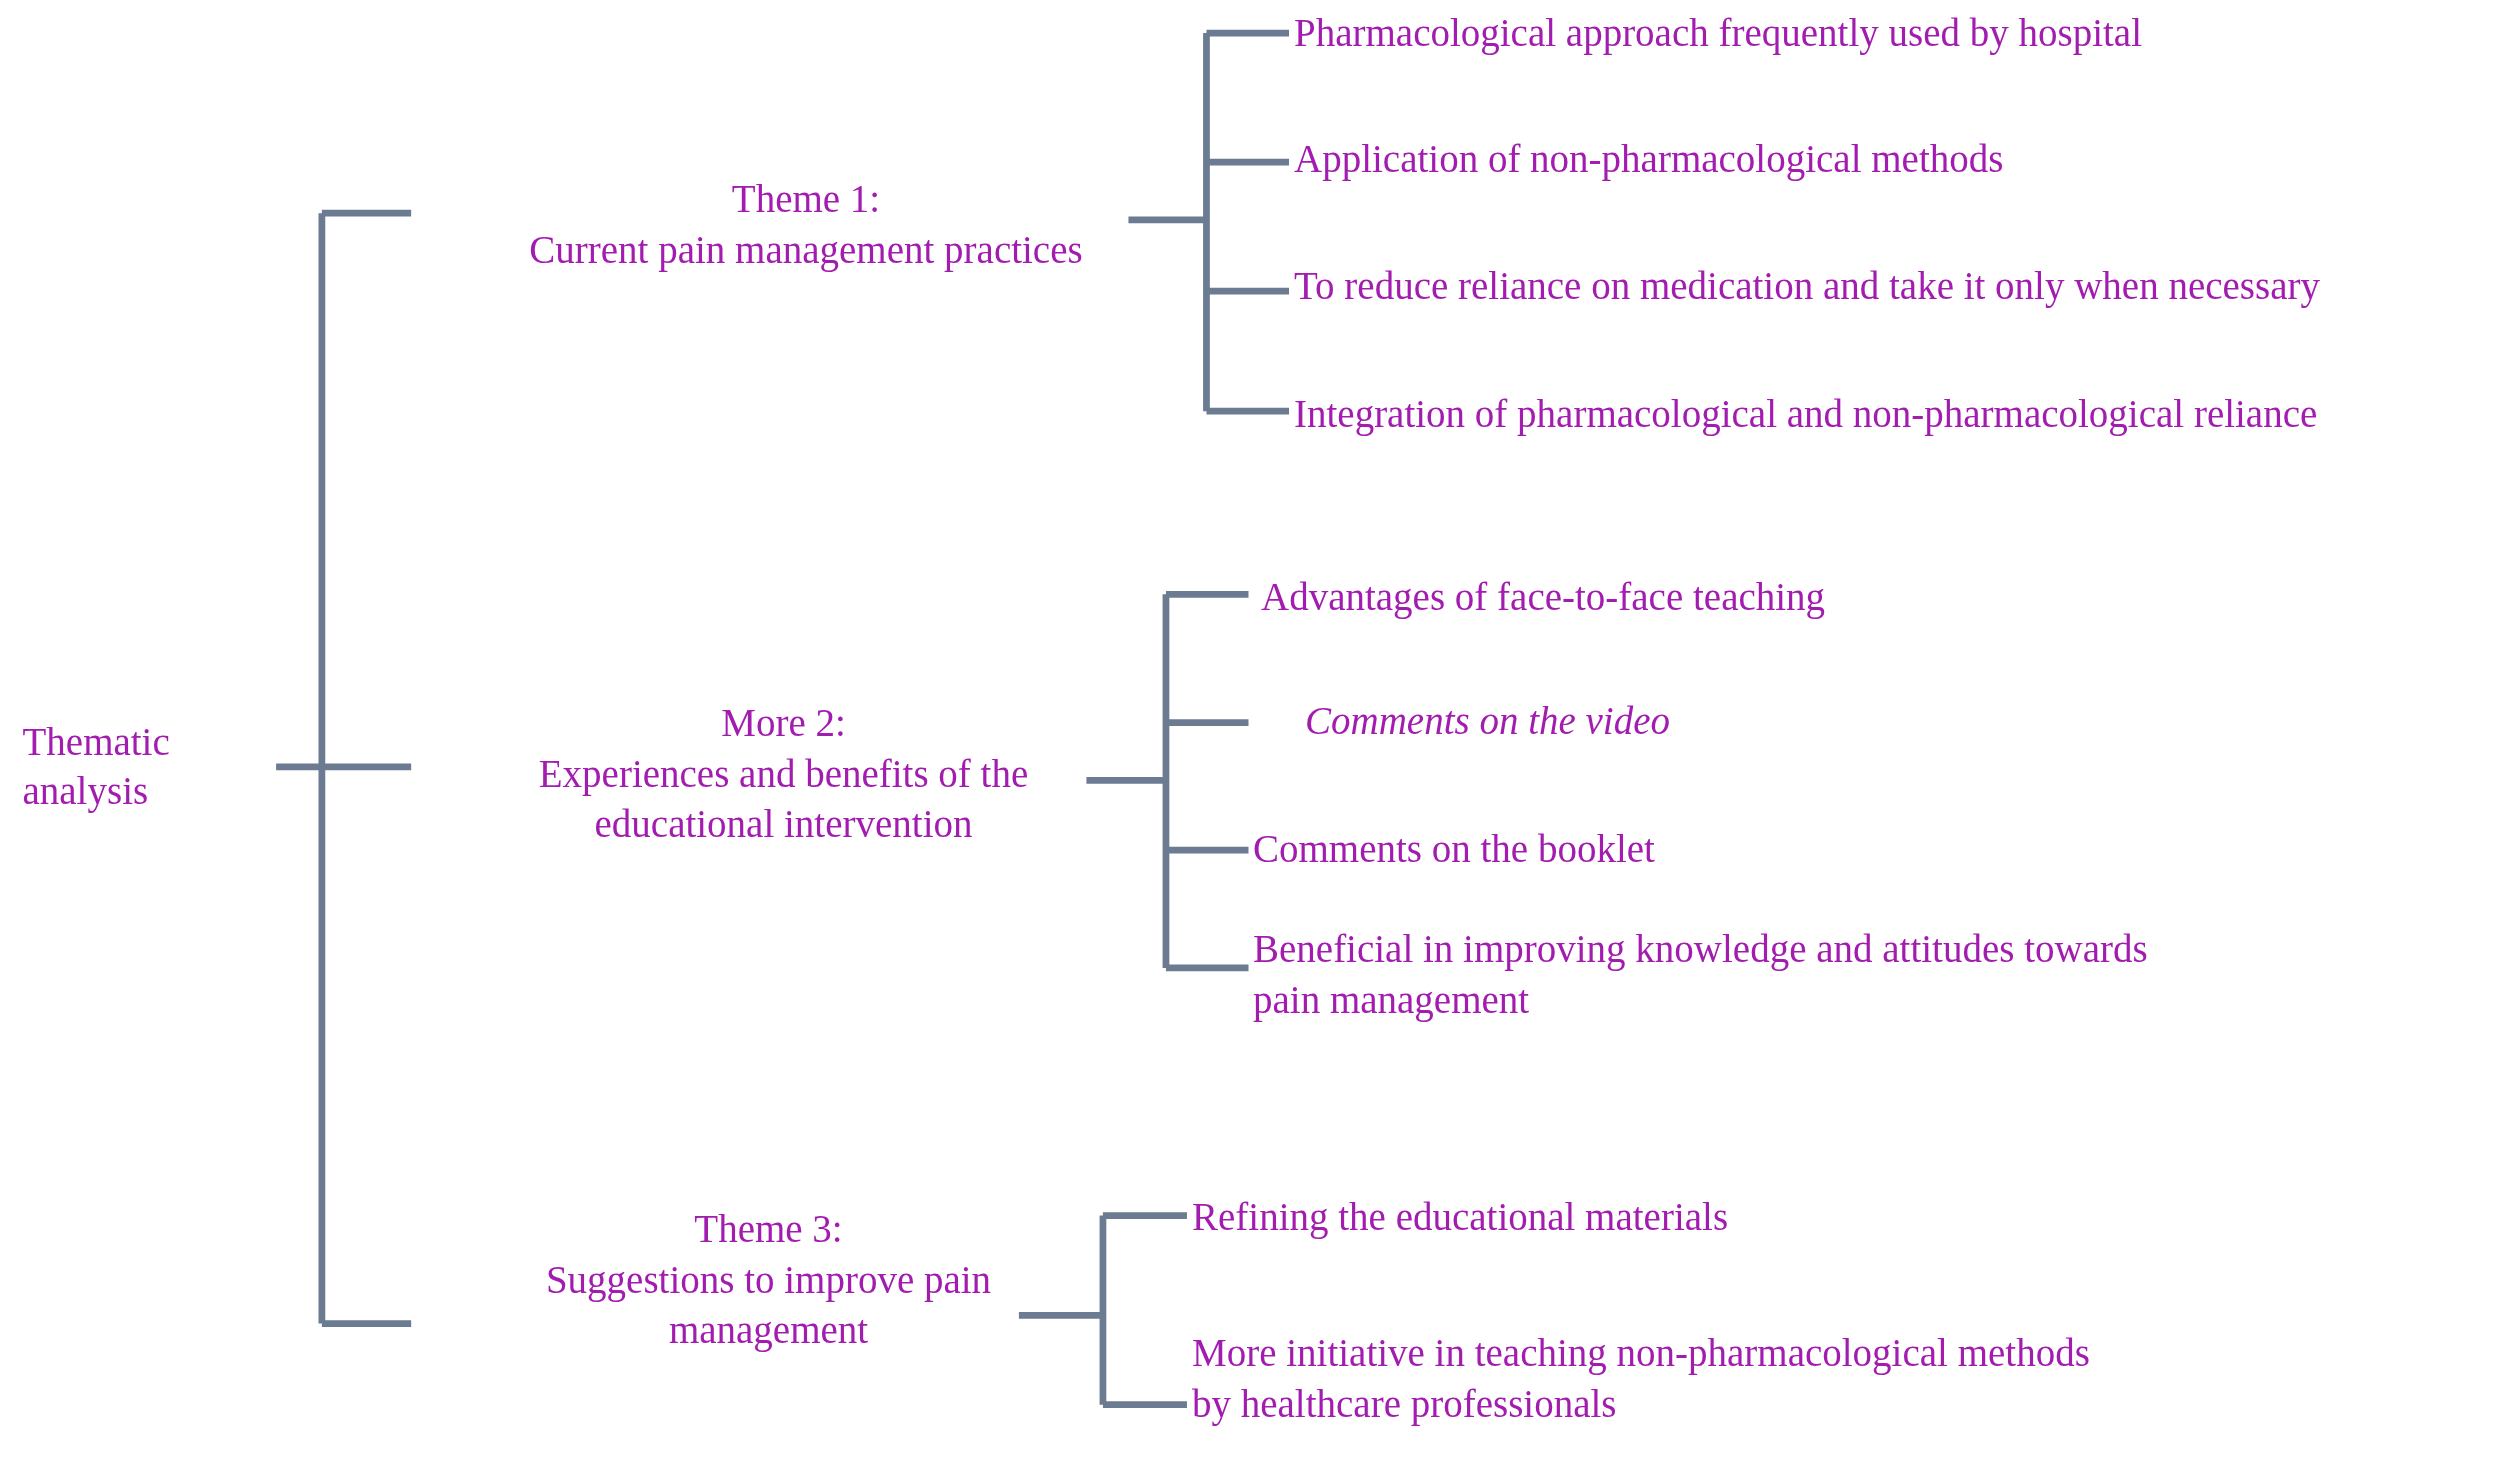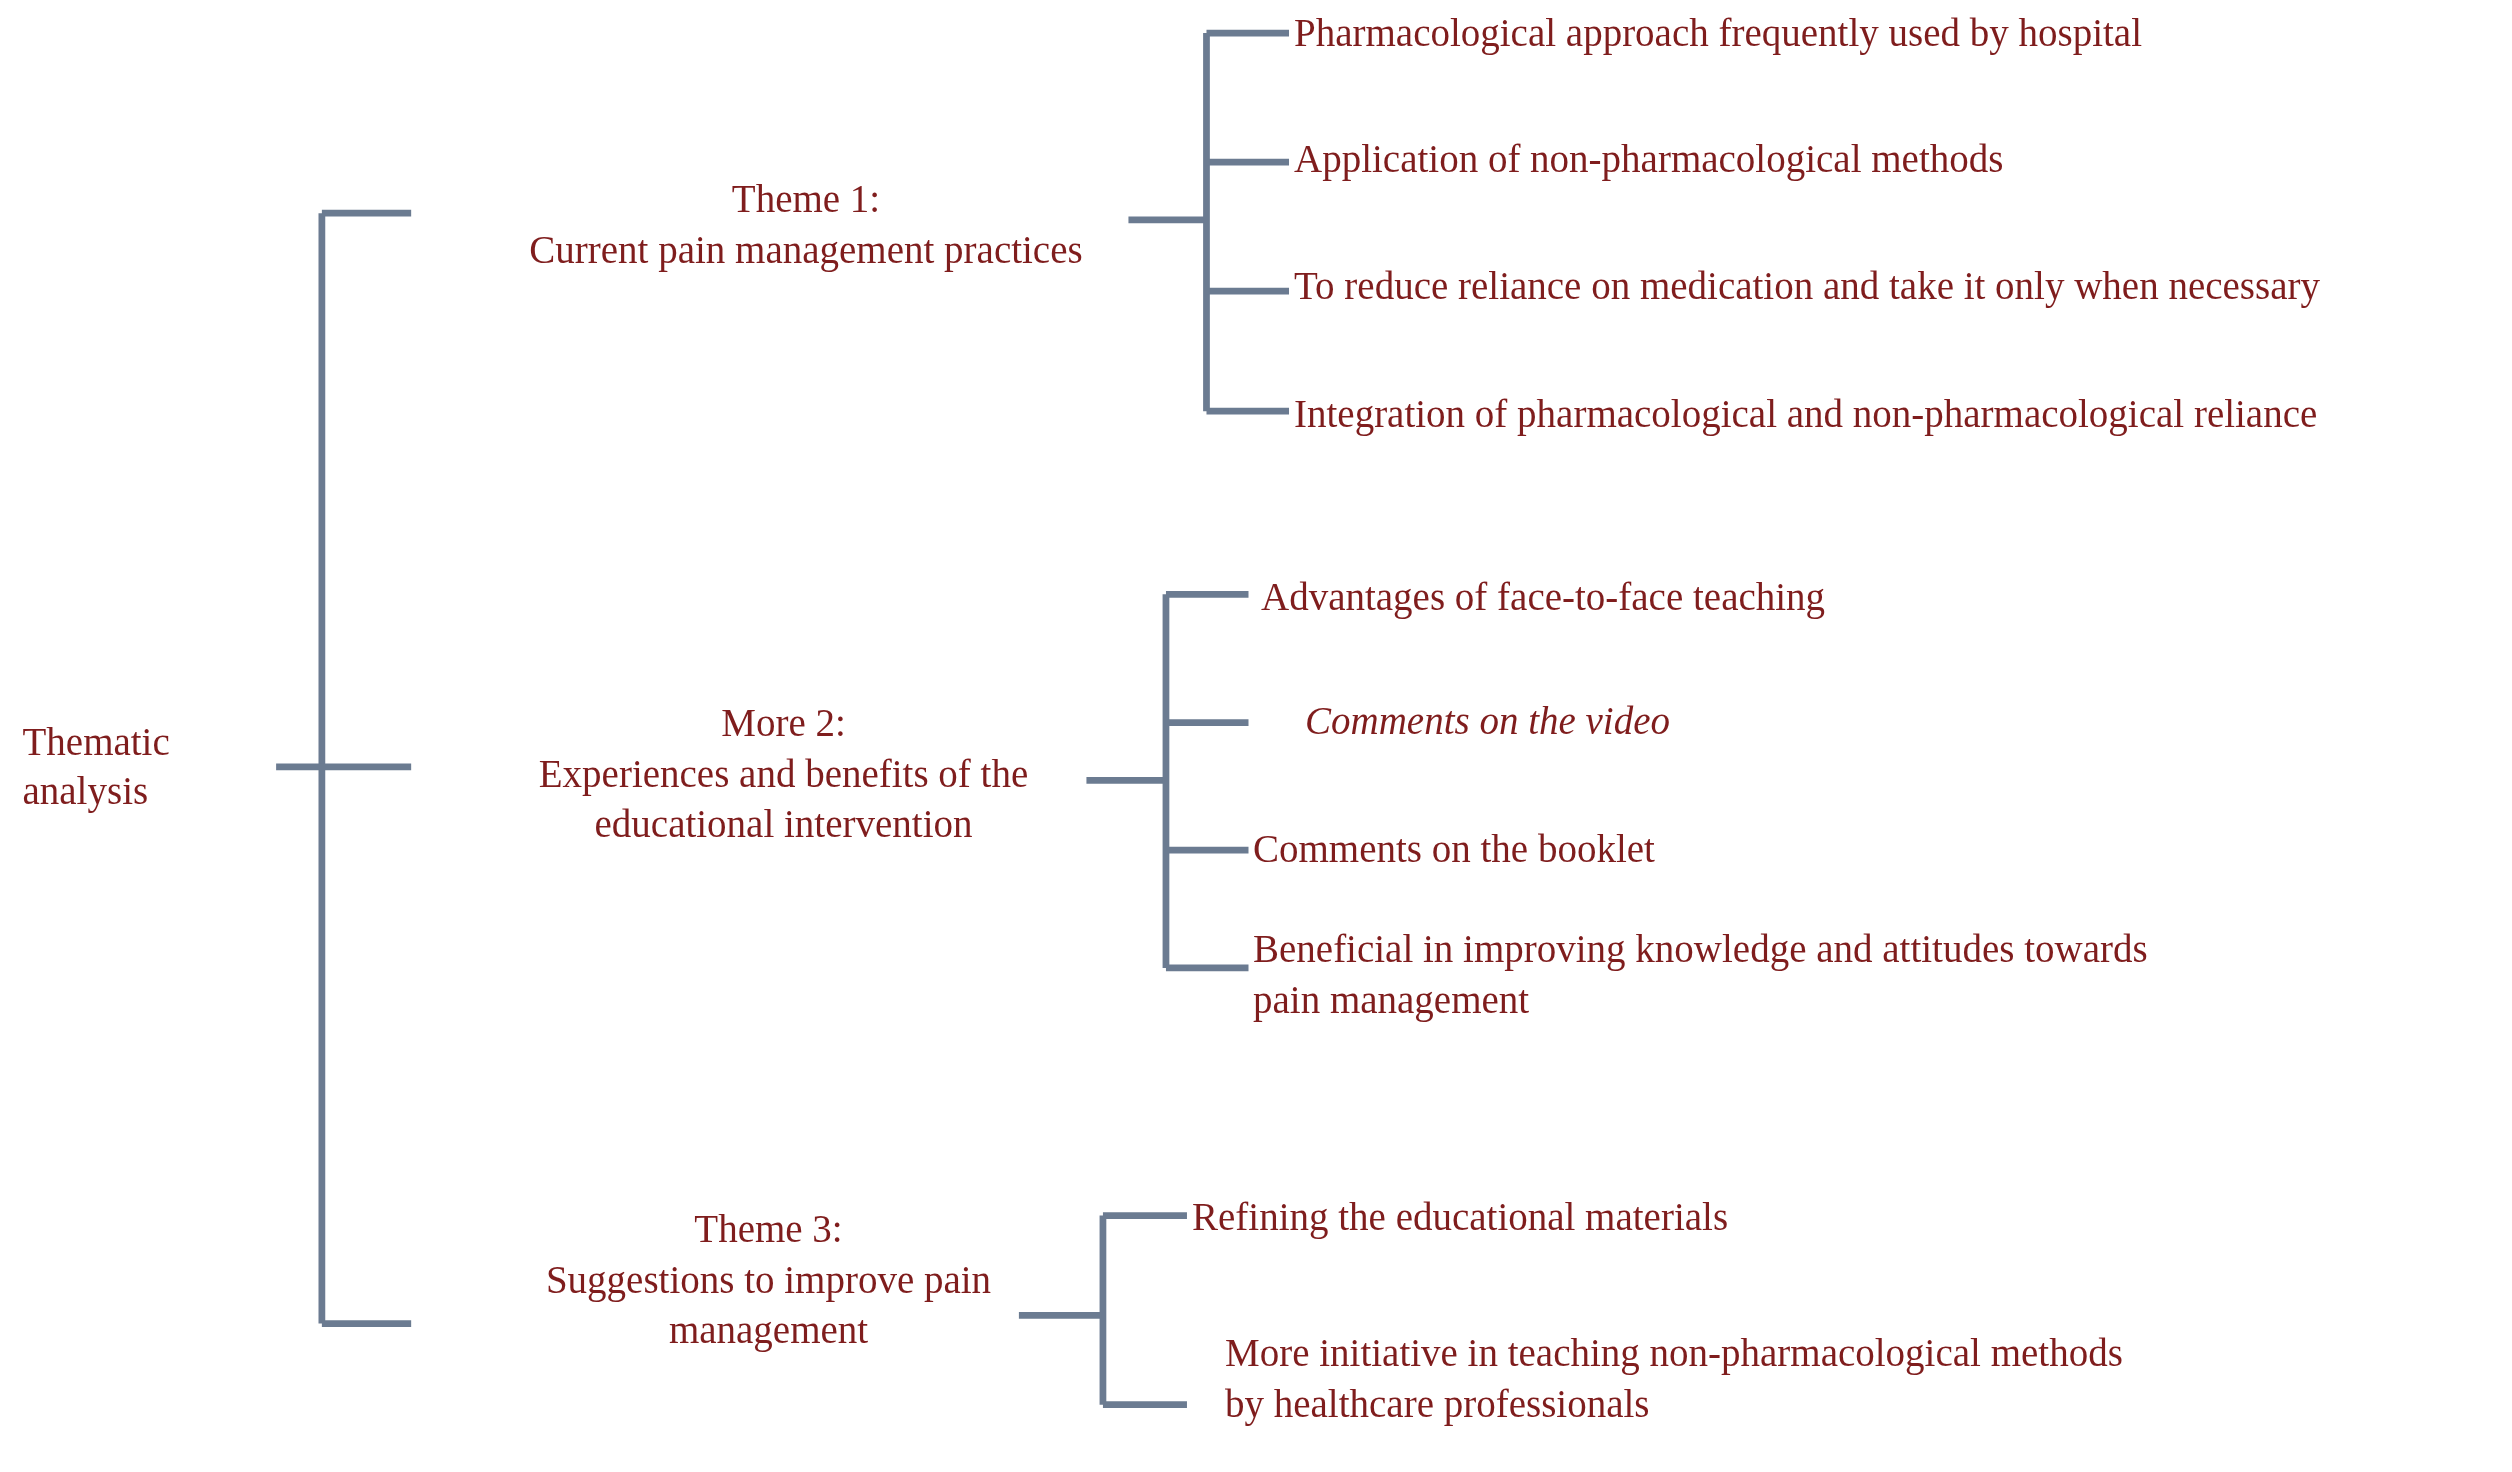--- a/index.html
+++ b/index.html
@@ -22,21 +22,21 @@
     left: 0;
     top: 0;
     width: 2512px;
     height: 1473px;
     pointer-events: none;
   }
   .node {
     position: absolute;
     line-height: 1.30;
     white-space: pre-line;
-    color: #7f1d1d;
+    color: #a21caf;
   }
   
   #root-node {
     left: 22.5px;
     top: 717px;
     width: 263px;
     text-align: left;
     font-weight: normal;
     font-size: 39px;
     line-height: 1.26;
@@ -60,21 +60,21 @@
   #t1-leaf-1 { left: 1294px; top: 134px;  width: 1208px; }
   #t1-leaf-2 { left: 1294px; top: 261px;  width: 1216px; }
   #t1-leaf-3 { left: 1294px; top: 389px;  width: 1216px; }
   
   #t2-leaf-0 { left: 1253px; top: 572px;  width: 1126px; margin-left: 8px; }
   #t2-leaf-1 { left: 1305px; top: 696px;  width: 1126px; font-style: italic; }
   #t2-leaf-2 { left: 1253px; top: 824px; width: 1126px; }
   #t2-leaf-3 { left: 1253px; top: 924px; width: 1171px; }
   
   #t3-leaf-0 { left: 1192px; top: 1192px; width: 1126px; }
-  #t3-leaf-1 { left: 1192px; top: 1328px; width: 1171px; margin-left: 33px; }
+  #t3-leaf-1 { left: 1192px; top: 1328px; width: 1171px; }
 </style>
 </head>
 <body>
 
 <div id="diagram-root" style="background: rgb(255, 255, 255); color: rgb(10, 10, 10);">
 
   <svg id="connector-layer" viewBox="0 0 3348 1963" width="2512" height="1473" xmlns="http://www.w3.org/2000/svg">
     <g stroke="#6b7b91" stroke-width="9" fill="none" stroke-linecap="butt">
 
       <path d="M 429 284 L 429 1764"></path>

